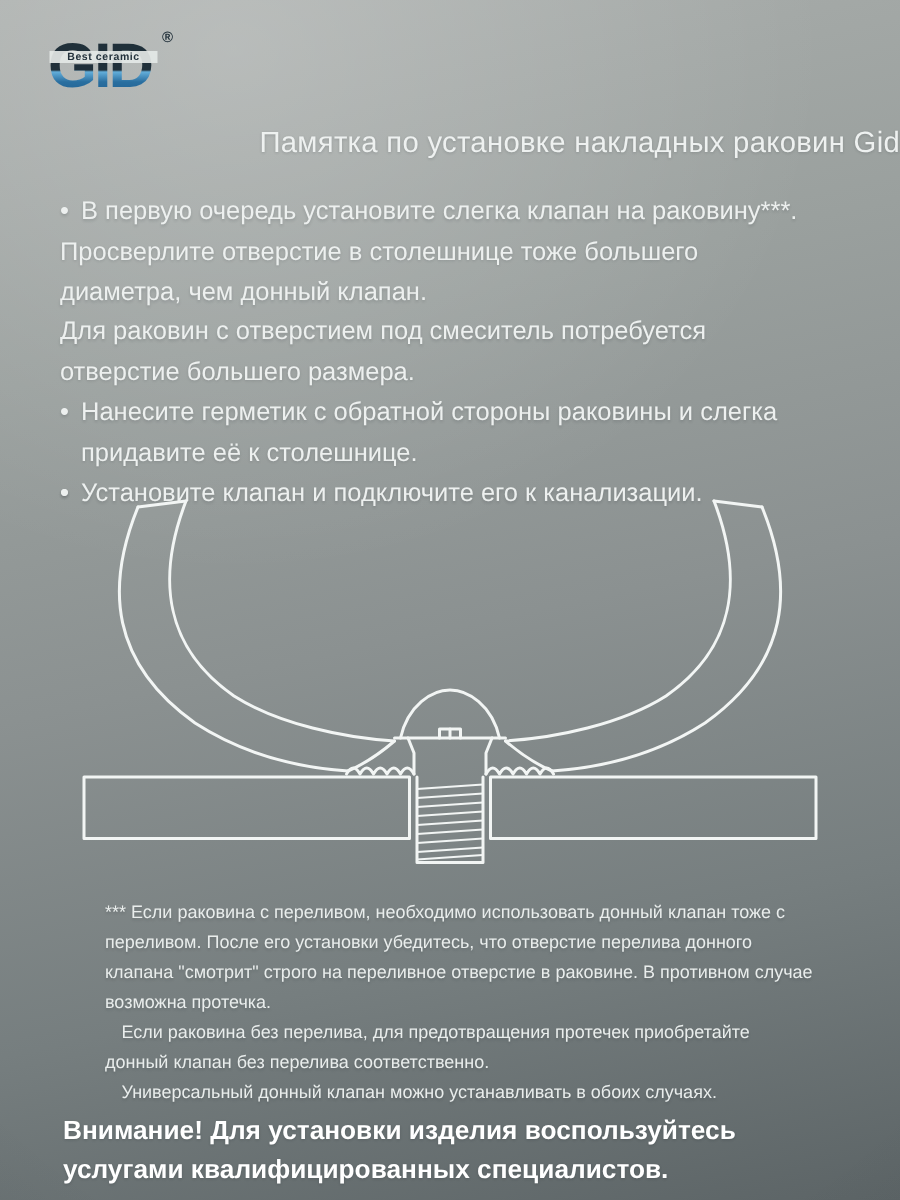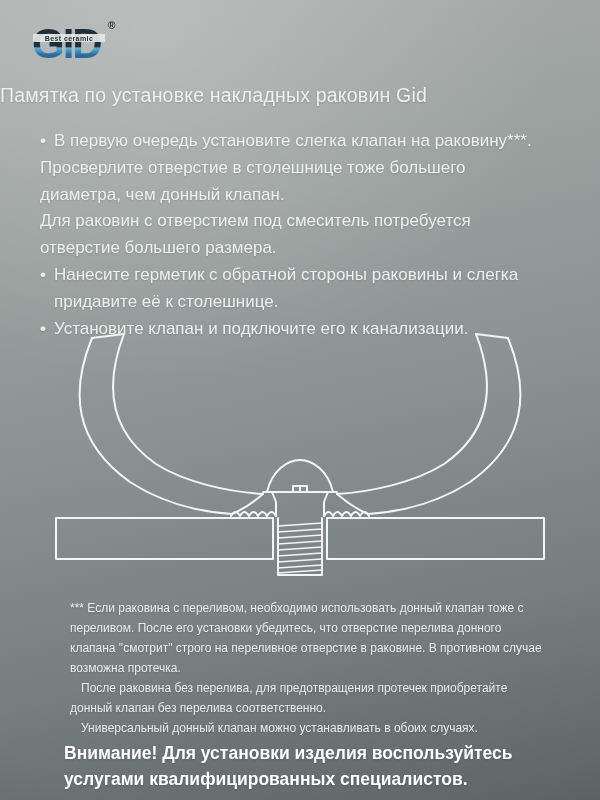--- a/index.html
+++ b/index.html
@@ -25,21 +25,21 @@
   .logo-band{
     position:absolute;top:12px;left:1px;width:72px;height:8px;
     background:rgba(228,232,230,0.92);
     display:flex;align-items:center;justify-content:center;
   }
   .logo-band span{font-size:7px;font-weight:bold;color:#22313b;letter-spacing:0.4px;line-height:7px;}
   .logo-reg{position:absolute;top:-2px;left:76px;font-size:10px;color:#22313b;font-weight:bold;}
 
   
   .title{
-    position:absolute;left:0;top:84px;width:600px;text-align:left;
+    position:absolute;left:0;top:84px;width:600px;text-align:right;
     font-size:19.5px;color:#eef1f0;letter-spacing:0.2px;
     text-shadow:0 1px 2px rgba(20,30,34,0.18);
   }
 
   
   .instructions{
     position:absolute;left:40px;top:128px;width:502px;
     color:#edf0ef;font-size:17px;line-height:26.8px;
     text-shadow:0 1px 2px rgba(20,30,34,0.15);
   }
@@ -58,21 +58,20 @@
     text-shadow:0 1px 2px rgba(20,30,34,0.15);
   }
   .footnote p{margin:0;}
   .footnote p.indented{text-indent:11px;}
 
   
   .warning{
     position:absolute;left:42px;top:740px;width:522px;
     color:#ffffff;font-size:17.5px;font-weight:bold;line-height:26px;
     text-shadow:0 1px 2px rgba(20,30,34,0.2);
-    margin-left:22px;
   }
 </style>
 </head>
 <body>
 
 <div class="page">
 
   <div class="logo">
     <div class="logo-text">GID</div>
     <div class="logo-band">
@@ -133,19 +132,19 @@
           <path d="M228 186 V243 M272 186 V243 M228 243 H272"></path>
           <path stroke-width="1.4" d="M228 194 L272 191 M228 200 L272 197 M228 206 L272 203 M228 212 L272 209 M228 218 L272 215 M228 224 L272 221 M228 230 L272 227 M228 236 L272 233 M228 241 L272 238"></path>
         </g>
 
       </g>
     </svg>
   </div>
 
   <div class="footnote">
     <p>*** Если раковина с переливом, необходимо использовать донный клапан тоже с переливом. После его установки убедитесь, что отверстие перелива донного клапана "смотрит" строго на переливное отверстие в раковине. В противном случае возможна протечка.</p>
-    <p class="indented">После раковина без перелива, для предотвращения протечек приобретайте донный клапан без перелива соответственно.</p>
+    <p class="indented">Если раковина без перелива, для предотвращения протечек приобретайте донный клапан без перелива соответственно.</p>
     <p class="indented">Универсальный донный клапан можно устанавливать в обоих случаях.</p>
   </div>
 
   <div class="warning">Внимание! Для установки изделия воспользуйтесь услугами квалифицированных специалистов.</div>
 
 </div>
 
 </body></html>

